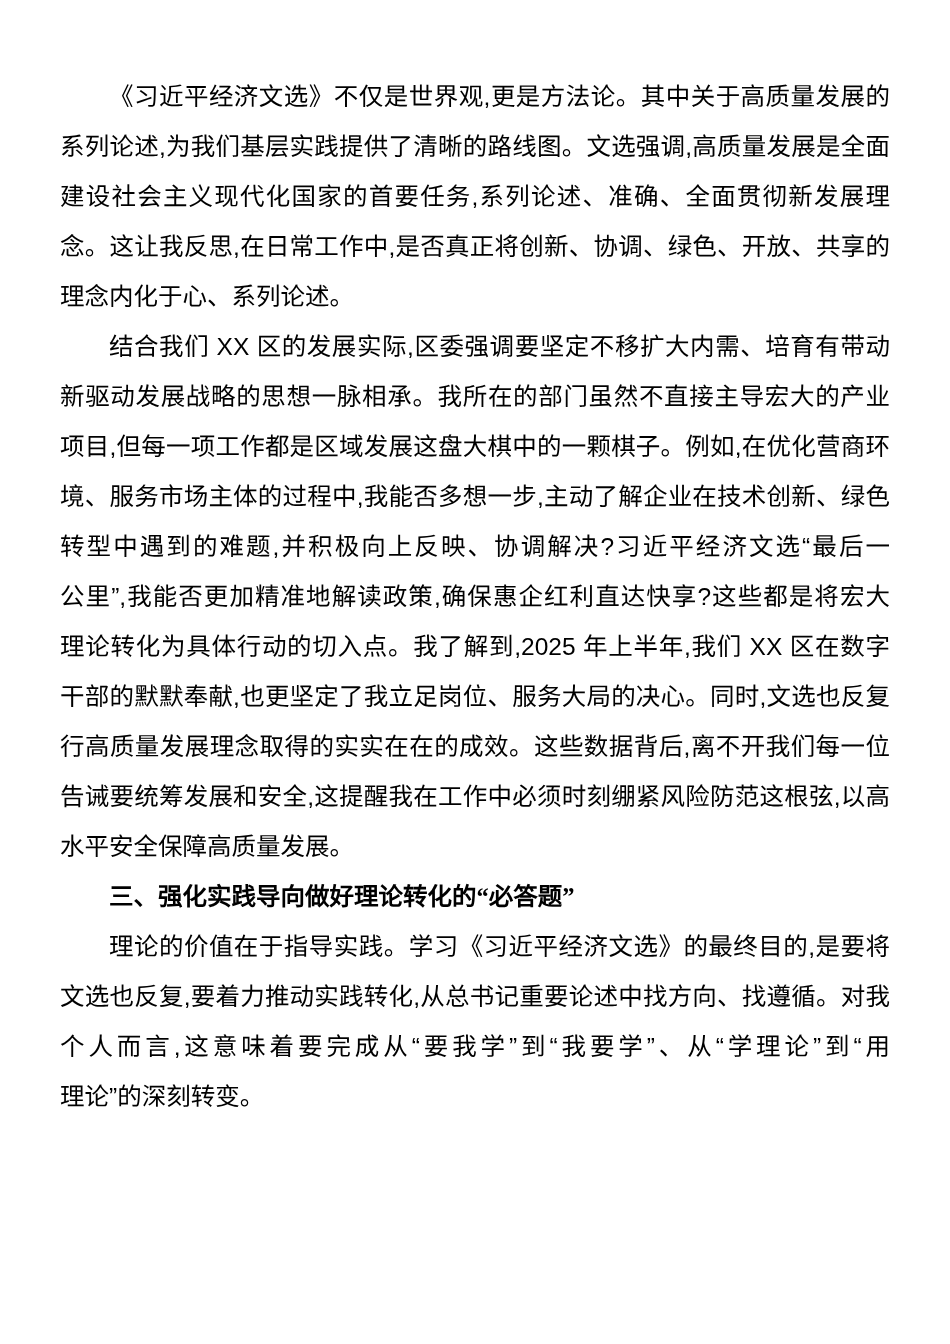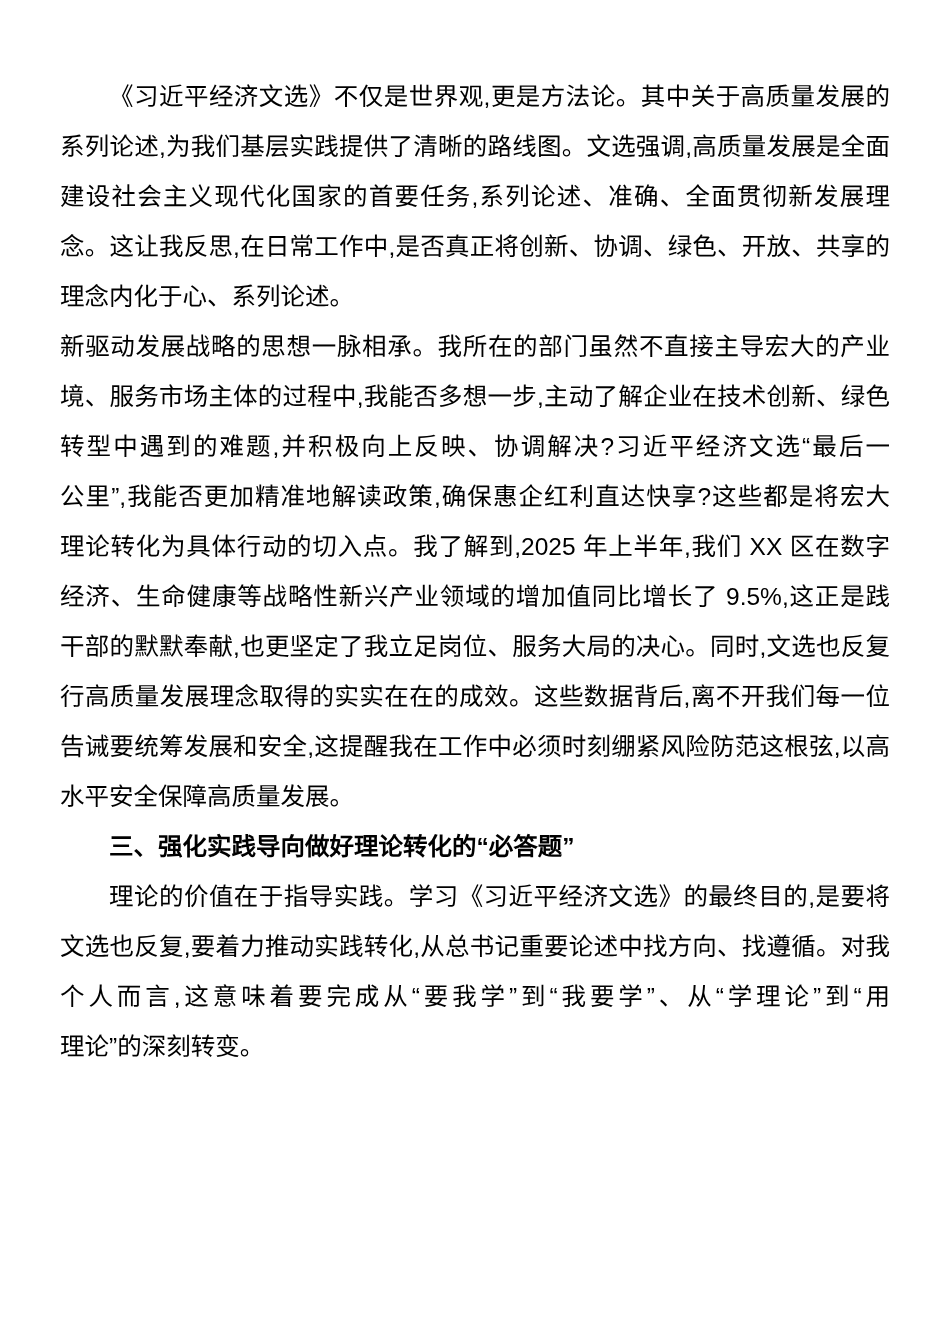--- a/index.html
+++ b/index.html
@@ -32,42 +32,44 @@
   .line.first {
     text-indent: 2em;
   }
   .line.end {
     text-align-last: left;
   }
   .heading {
     font-weight: 700;
     text-align: left;
     text-align-last: left;
+    font-family: Liberation Serif, serif;
   }
 </style>
 </head>
 <body>
 
 <div class="page">
 
   <div>
     <div class="line first">《习近平经济文选》不仅是世界观,更是方法论。其中关于高质量发展的</div>
     <div class="line">系列论述,为我们基层实践提供了清晰的路线图。文选强调,高质量发展是全面</div>
     <div class="line">建设社会主义现代化国家的首要任务,系列论述、准确、全面贯彻新发展理</div>
     <div class="line">念。这让我反思,在日常工作中,是否真正将创新、协调、绿色、开放、共享的</div>
     <div class="line end">理念内化于心、系列论述。</div>
   </div>
 
   <div>
+    <div class="line first">结合我们 XX 区的发展实际,区委强调要坚定不移扩大内需、培育有带动</div>
     <div class="line">新驱动发展战略的思想一脉相承。我所在的部门虽然不直接主导宏大的产业</div>
+    <div class="line">项目,但每一项工作都是区域发展这盘大棋中的一颗棋子。例如,在优化营商环</div>
     <div class="line">境、服务市场主体的过程中,我能否多想一步,主动了解企业在技术创新、绿色</div>
     <div class="line">转型中遇到的难题,并积极向上反映、协调解决?习近平经济文选“最后一</div>
     <div class="line">公里”,我能否更加精准地解读政策,确保惠企红利直达快享?这些都是将宏大</div>
     <div class="line">理论转化为具体行动的切入点。我了解到,2025 年上半年,我们 XX 区在数字</div>
-    <div class="line">经济、生命健康等战略性新兴产业领域的增加值同比增长了 9.5%,这正是践</div>
     <div class="line">干部的默默奉献,也更坚定了我立足岗位、服务大局的决心。同时,文选也反复</div>
     <div class="line">行高质量发展理念取得的实实在在的成效。这些数据背后,离不开我们每一位</div>
     <div class="line">告诫要统筹发展和安全,这提醒我在工作中必须时刻绷紧风险防范这根弦,以高</div>
     <div class="line end">水平安全保障高质量发展。</div>
   </div>
 
   <div class="line first end heading">三、强化实践导向做好理论转化的“必答题”</div>
 
   <div>
     <div class="line first">理论的价值在于指导实践。学习《习近平经济文选》的最终目的,是要将</div>

